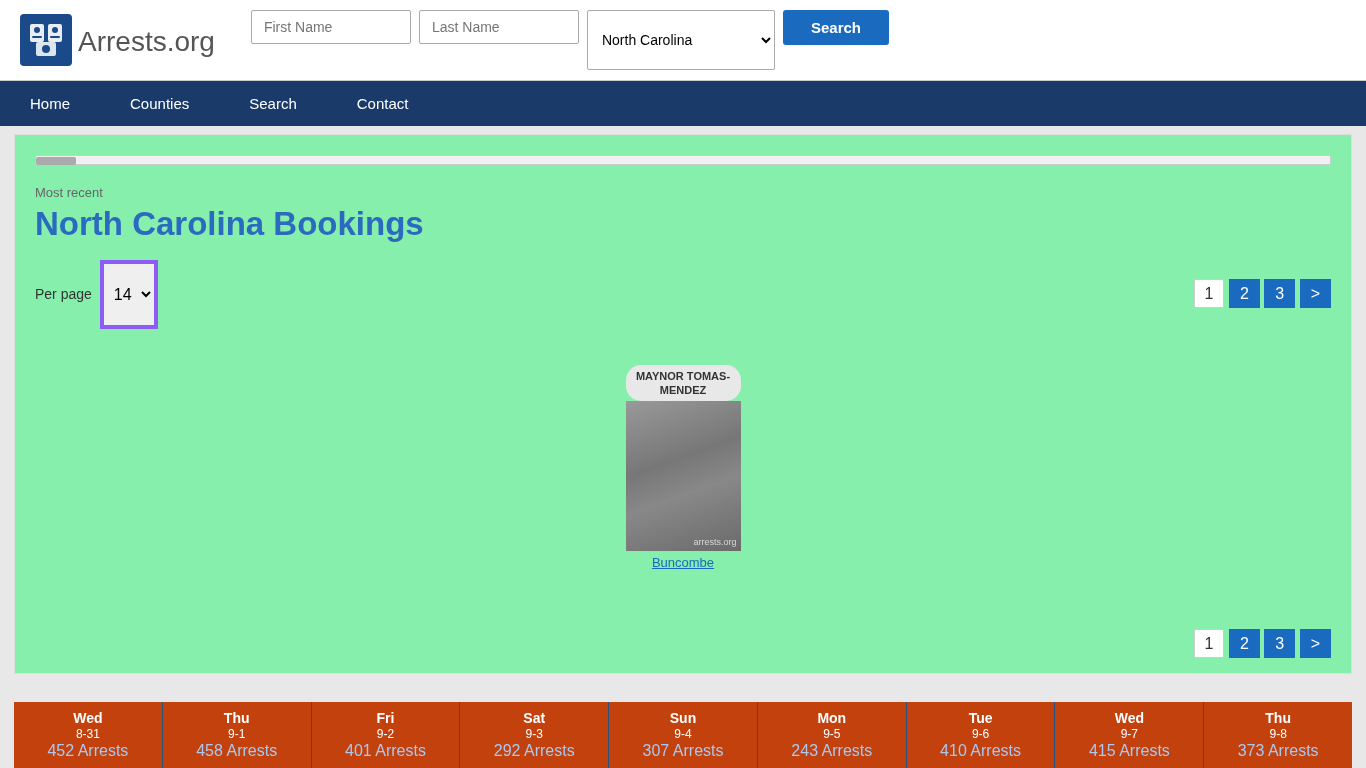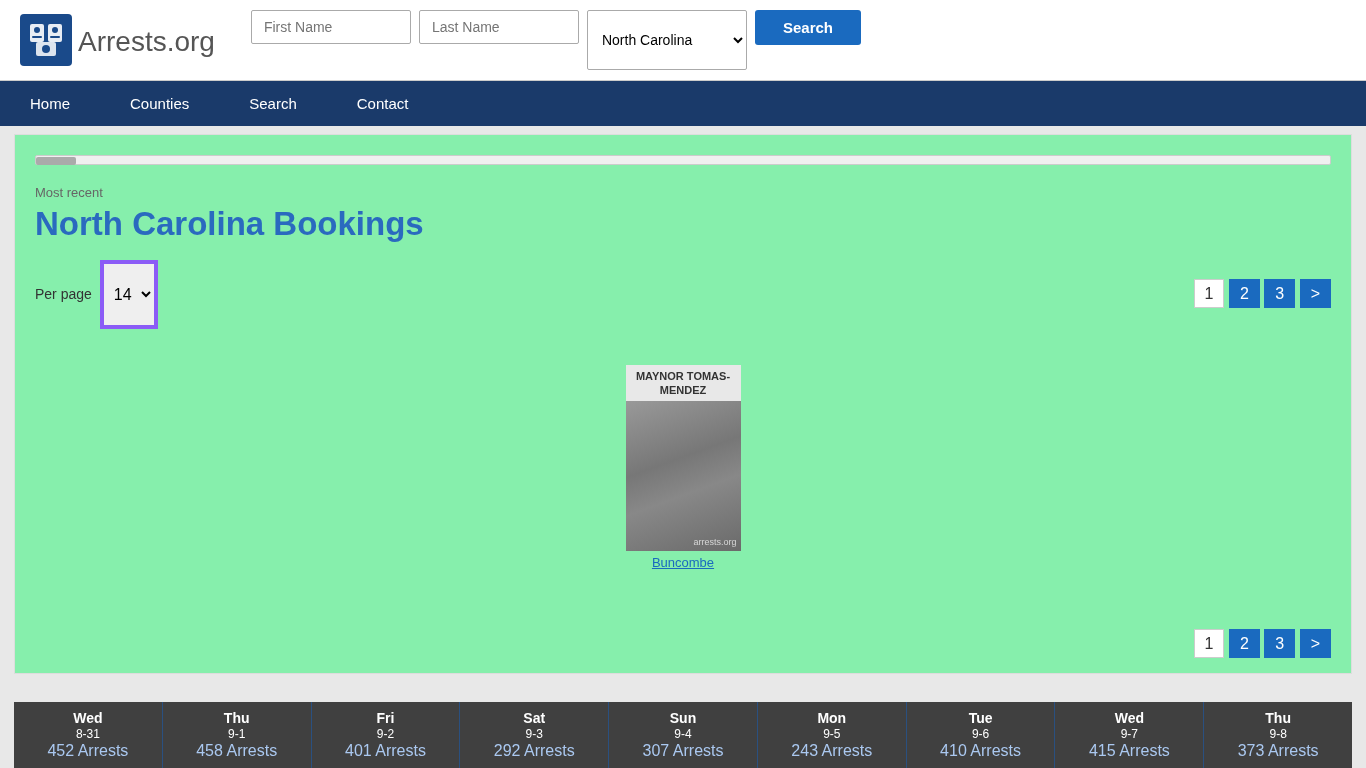--- a/index.html
+++ b/index.html
@@ -51,21 +51,21 @@
       padding: 8px 12px;
       font-size: 14px;
       width: 160px;
       border-radius: 2px;
       color: #999;
     }
     #header-form select {
       border: 1px solid #aaa;
       padding: 20px 10px;
       font-size: 14px;
-      width: 160px;
+      width: 188px;
       border-radius: 2px;
       background: #fff;
     }
     #search-button {
       background: #1a6abf;
       color: white;
       border: none;
       padding: 9px 28px;
       font-size: 15px;
       font-weight: bold;
@@ -182,20 +182,21 @@
       text-align: center;
       cursor: pointer;
     }
     .booking-name {
       font-size: 11px;
       color: #333;
       background: #e8e8e8;
       padding: 4px 2px;
       font-weight: bold;
       line-height: 1.3;
+      border-radius: 15px;
     }
     .booking-photo {
       width: 115px;
       height: 150px;
       background: #888;
       display: flex;
       align-items: flex-end;
       justify-content: flex-end;
       position: relative;
       overflow: hidden;
@@ -215,21 +216,21 @@
     }
     .booking-county {
       font-size: 13px;
       color: #1a6abf;
       padding: 4px 0;
       text-decoration: underline;
     }
 
     
     #day-strip {
-      background: #404040;
+      background: #c2410c;
       display: flex;
       position: fixed;
       bottom: 0;
       left: 14px;
       right: 14px;
       color: white;
     }
     .day-cell {
       flex: 1;
       text-align: center;

